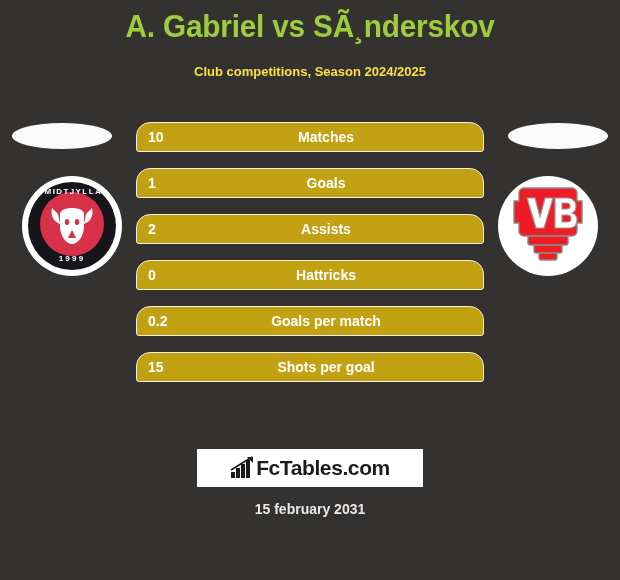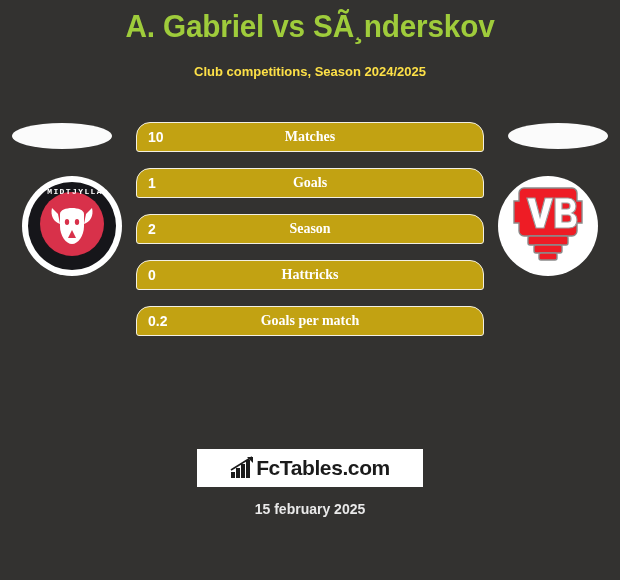--- a/index.html
+++ b/index.html
@@ -87,25 +87,25 @@
     left: 18px; top: 16px;
     width: 64px; height: 64px;
     border-radius: 50%;
     background: #d8314a;
   }
   .fcm-text-top, .fcm-text-bot {
     position: absolute;
     left: 0; width: 100px;
     text-align: center;
     color: #ffffff;
-    font-family: Liberation Mono, monospace;
+    font-family: Liberation Sans, sans-serif;
     font-weight: bold;
   }
   .fcm-text-top { top: 11px; font-size: 8px; letter-spacing: 1.4px; }
-  .fcm-text-bot { top: 92px; font-size: 8px; letter-spacing: 2.2px; }
+  .fcm-text-bot { top: 78px; font-size: 8px; letter-spacing: 2.2px; }
   .fcm-bull { position: absolute; left: 24px; top: 24px; }
 
   
   .vb-shield { position: absolute; left: 12px; top: 8px; }
 
   
   .stats {
     position: absolute;
     left: 136px;
     top: 122px;
@@ -134,32 +134,31 @@
     height: 25px;
     line-height: 30px;
     color: #ffffff;
     font-size: 14px;
     font-weight: bold;
     white-space: nowrap;
     z-index: 2;
   }
   .stat-label {
     position: absolute;
-    left: 0;
+    left: 16px;
     top: 0;
     width: 348px;
     height: 30px;
     line-height: 30px;
     text-align: center;
     color: #ffffff;
     font-size: 14px;
     font-weight: bold;
     white-space: nowrap;
     z-index: 2;
-    font-family: Liberation Serif, serif;
   }
 
   
   .brand {
     position: absolute;
     left: 197px;
     top: 449px;
     width: 226px;
     height: 38px;
     background: #ffffff;
@@ -242,44 +241,49 @@
 
   <div class="stat-row">
     <div class="stat-bar"></div>
     <div class="stat-value">1</div>
     <div class="stat-label">Goals</div>
   </div>
 
   <div class="stat-row">
     <div class="stat-bar"></div>
     <div class="stat-value">2</div>
-    <div class="stat-label">Season</div>
+    <div class="stat-label">Assists</div>
   </div>
 
   <div class="stat-row">
     <div class="stat-bar"></div>
     <div class="stat-value">0</div>
     <div class="stat-label">Hattricks</div>
   </div>
 
   <div class="stat-row">
     <div class="stat-bar"></div>
     <div class="stat-value">0.2</div>
     <div class="stat-label">Goals per match</div>
   </div>
 
+  <div class="stat-row">
+    <div class="stat-bar"></div>
+    <div class="stat-value">15</div>
+    <div class="stat-label">Shots per goal</div>
+  </div>
 
 
 </div>
 
 <div class="brand">
   <svg class="brand-icon" width="26" height="24" viewBox="0 0 26 24">
     <rect x="1" y="16" width="4" height="6" fill="#1b1b1b"></rect>
     <rect x="6" y="12" width="4" height="10" fill="#1b1b1b"></rect>
     <rect x="11" y="8" width="4" height="14" fill="#1b1b1b"></rect>
     <rect x="16" y="4" width="4" height="18" fill="#1b1b1b"></rect>
     <path d="M1 14 L22 1" stroke="#1b1b1b" stroke-width="1.6" fill="none"></path>
     <path d="M17 1 L23 1 L23 7 Z" fill="#1b1b1b"></path>
   </svg>
   <span class="brand-text">FcTables.com</span>
 </div>
 
-<div class="date">15 february 2025</div>
+<div class="date">15 february 2031</div>
 
 </body></html>

